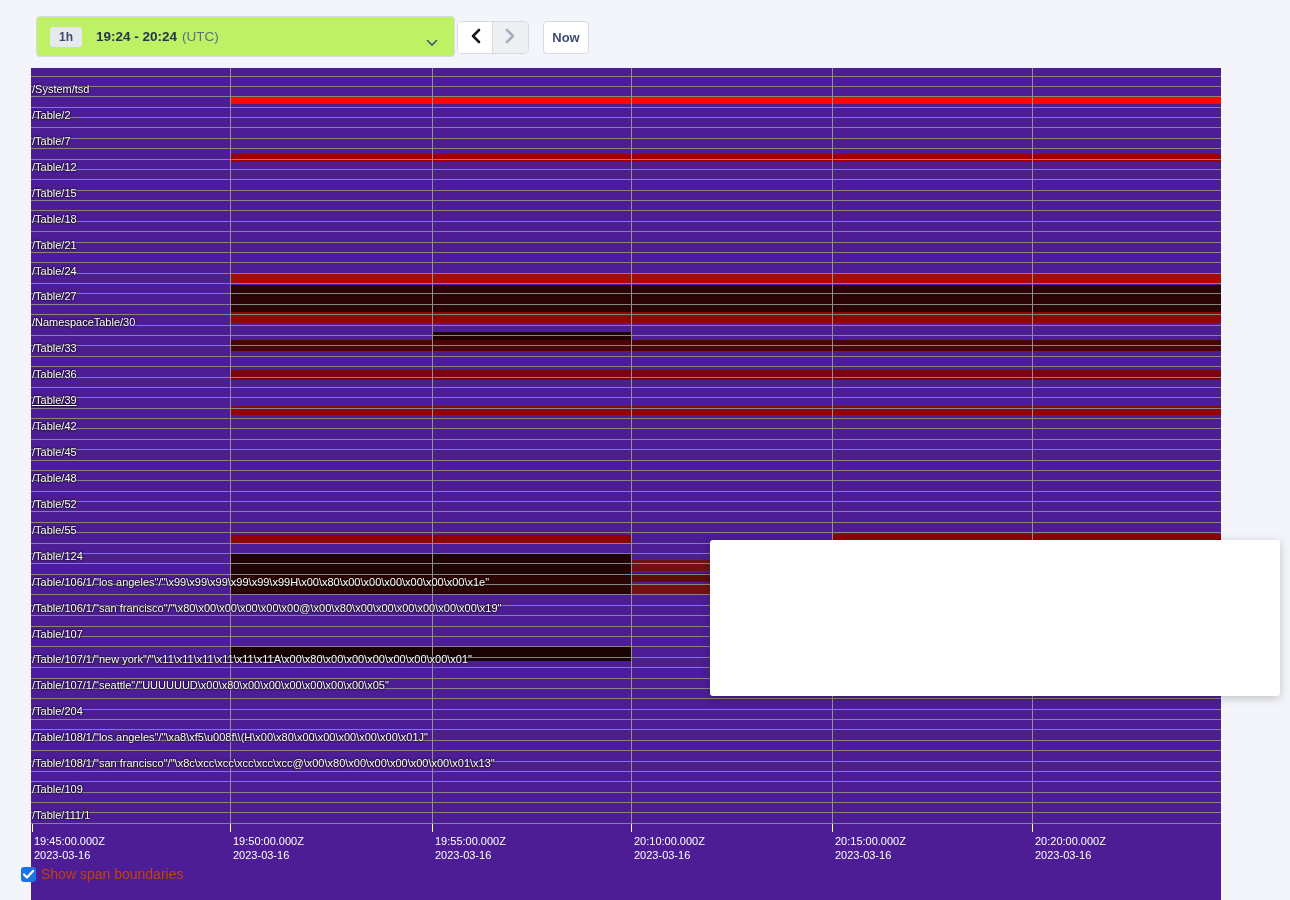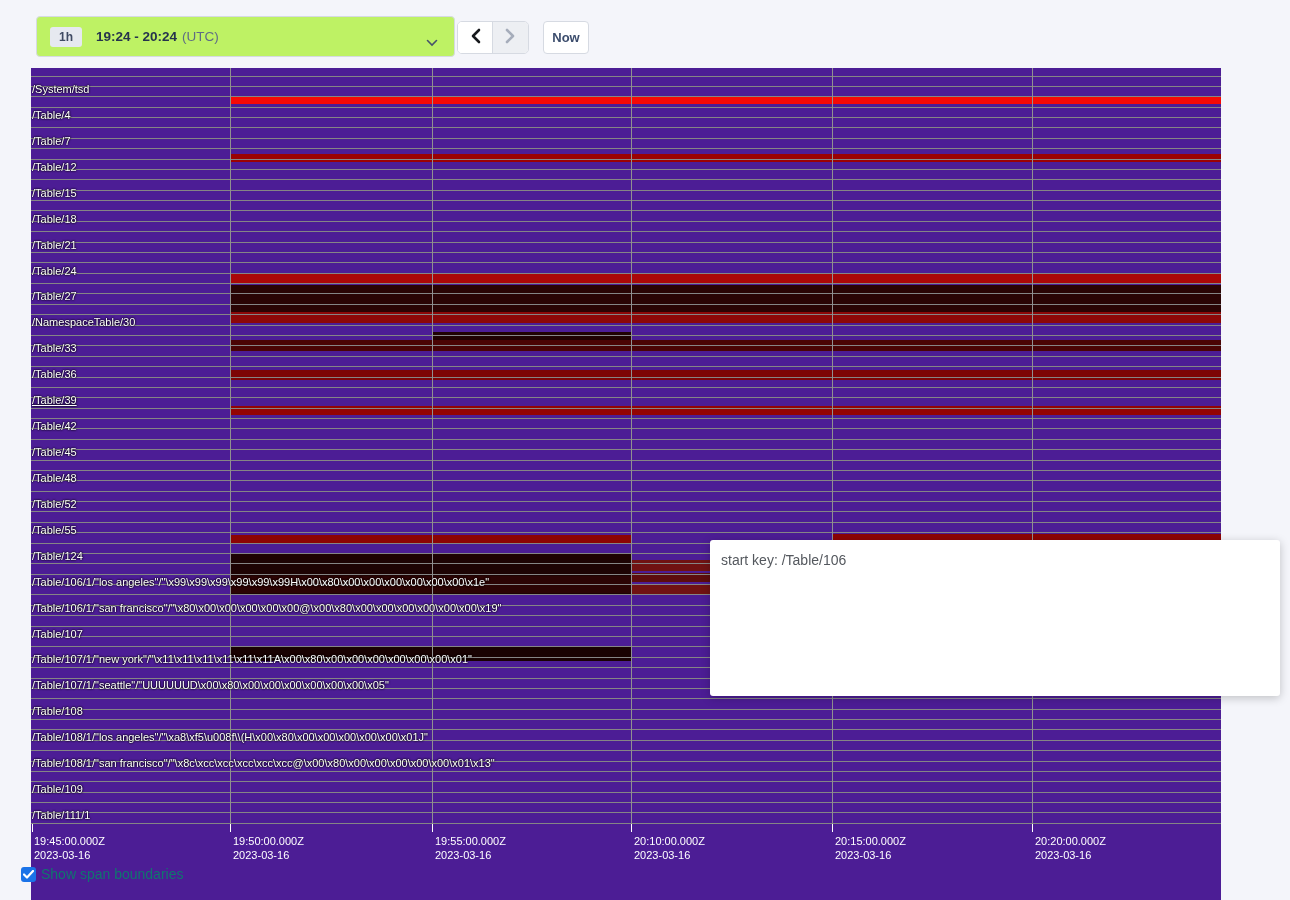--- a/index.html
+++ b/index.html
@@ -68,21 +68,21 @@
   }
   .hover-tooltip div {
     font-size:14px; color:#54585e; line-height:34px; white-space:nowrap; overflow:hidden;
   }
   
   .footer { position:absolute; left:21px; top:866px; display:flex; align-items:center; }
   .checkbox {
     width:15px; height:15px; background:#1a73e8; border-radius:3px;
     display:inline-flex; align-items:center; justify-content:center; cursor:pointer;
   }
-  .checkbox-label { margin-left:5px; font-size:14px; color:#0f766e; }
+  .checkbox-label { margin-left:5px; font-size:14px; color:#c2410c; }
 </style>
 </head>
 <body>
 
 <div class="toolbar">
   <div class="time-selector">
     <span class="preset-chip">1h</span>
     <span class="range-text">19:24 - 20:24</span>
     <span class="range-zone">(UTC)</span>
     <span class="selector-chevron">
@@ -206,21 +206,21 @@
     <div class="vline" style="left: 600px;"></div>
     <div class="vline" style="left: 801px;"></div>
     <div class="vline" style="left: 1001px;"></div>
     <div class="tick" style="left: 1px;"></div>
     <div class="tick" style="left: 199px;"></div>
     <div class="tick" style="left: 401px;"></div>
     <div class="tick" style="left: 600px;"></div>
     <div class="tick" style="left: 801px;"></div>
     <div class="tick" style="left: 1001px;"></div>
     <div class="rowlabel" style="top: 28px;">/System/tsd</div>
-    <div class="rowlabel" style="top: 53.93px;">/Table/4</div>
+    <div class="rowlabel" style="top: 53.93px;">/Table/2</div>
     <div class="rowlabel" style="top: 79.86px;">/Table/7</div>
     <div class="rowlabel" style="top: 105.79px;">/Table/12</div>
     <div class="rowlabel" style="top: 131.72px;">/Table/15</div>
     <div class="rowlabel" style="top: 157.65px;">/Table/18</div>
     <div class="rowlabel" style="top: 183.58px;">/Table/21</div>
     <div class="rowlabel" style="top: 209.51px;">/Table/24</div>
     <div class="rowlabel" style="top: 235.44px;">/Table/27</div>
     <div class="rowlabel" style="top: 261.37px;">/NamespaceTable/30</div>
     <div class="rowlabel" style="top: 287.3px;">/Table/33</div>
     <div class="rowlabel" style="top: 313.23px;">/Table/36</div>
@@ -229,21 +229,21 @@
     <div class="rowlabel" style="top: 391.02px;">/Table/45</div>
     <div class="rowlabel" style="top: 416.95px; text-align: center;">/Table/48</div>
     <div class="rowlabel" style="top: 442.88px;">/Table/52</div>
     <div class="rowlabel" style="top: 468.81px;">/Table/55</div>
     <div class="rowlabel" style="top: 494.74px;">/Table/124</div>
     <div class="rowlabel" style="top: 520.67px;">/Table/106/1/"los angeles"/"\x99\x99\x99\x99\x99\x99H\x00\x80\x00\x00\x00\x00\x00\x00\x1e"</div>
     <div class="rowlabel" style="top: 546.6px;">/Table/106/1/"san francisco"/"\x80\x00\x00\x00\x00\x00@\x00\x80\x00\x00\x00\x00\x00\x00\x19"</div>
     <div class="rowlabel" style="top: 572.53px;">/Table/107</div>
     <div class="rowlabel" style="top: 598.46px;">/Table/107/1/"new york"/"\x11\x11\x11\x11\x11\x11A\x00\x80\x00\x00\x00\x00\x00\x00\x01"</div>
     <div class="rowlabel" style="top: 624.39px;">/Table/107/1/"seattle"/"UUUUUUD\x00\x80\x00\x00\x00\x00\x00\x00\x05"</div>
-    <div class="rowlabel" style="top: 650.32px;">/Table/108</div>
+    <div class="rowlabel" style="top: 650.32px;">/Table/204</div>
     <div class="rowlabel" style="top: 676.25px;">/Table/108/1/"los angeles"/"\xa8\xf5\u008f\\(H\x00\x80\x00\x00\x00\x00\x00\x01J"</div>
     <div class="rowlabel" style="top: 702.18px;">/Table/108/1/"san francisco"/"\x8c\xcc\xcc\xcc\xcc\xcc@\x00\x80\x00\x00\x00\x00\x00\x01\x13"</div>
     <div class="rowlabel" style="top: 728.11px;">/Table/109</div>
     <div class="rowlabel" style="top: 754.04px;">/Table/111/1</div>
     <div class="xaxis-label" style="left: 3px;">
       <div>19:45:00.000Z</div>
       <div>2023-03-16</div>
     </div>
     <div class="xaxis-label" style="left: 202px;">
       <div>19:50:00.000Z</div>
@@ -261,21 +261,20 @@
       <div>20:15:00.000Z</div>
       <div>2023-03-16</div>
     </div>
     <div class="xaxis-label" style="left: 1004px;">
       <div>20:20:00.000Z</div>
       <div>2023-03-16</div>
     </div>
   </div>
 
 <div class="hover-tooltip">
-  <div>start key: /Table/106</div>
 </div>
 
 <div class="footer">
   <span class="checkbox">
     <span>
       <svg width="11" height="9" viewBox="0 0 11 9">
           <path d="M1 4.5 L4 7.5 L10 1" fill="none" stroke="#fff" stroke-width="2.2" stroke-linecap="round" stroke-linejoin="round"></path>
         </svg>
     </span>
   </span>

